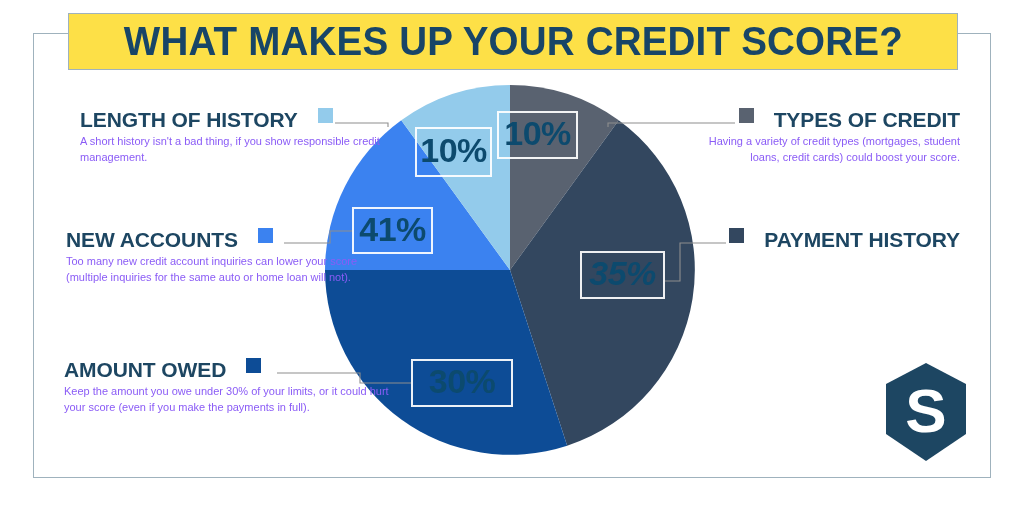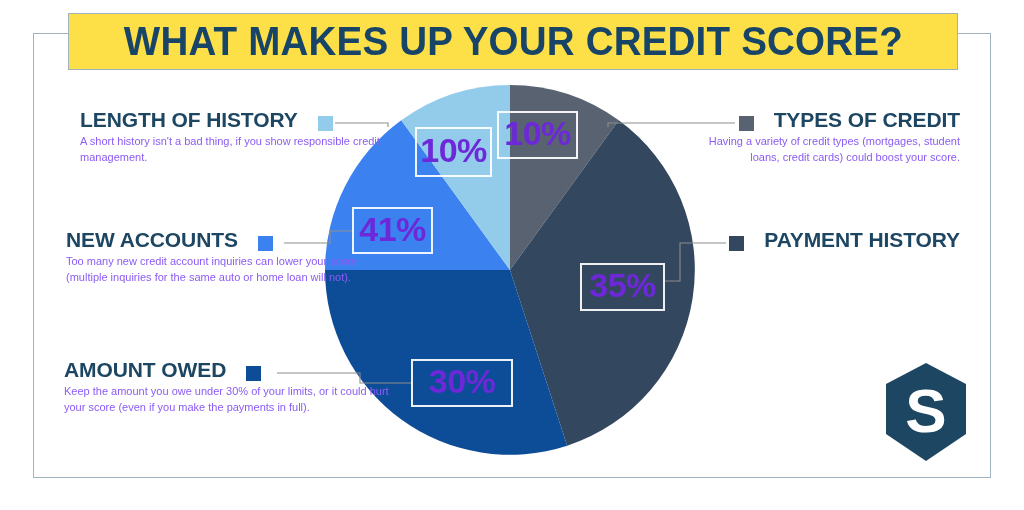--- a/index.html
+++ b/index.html
@@ -60,55 +60,55 @@
     top: 85px;
     width: 370px;
     height: 370px;
     z-index: 2;
   }
   #pie-svg { display: block; }
 
   .pct-box {
     position: absolute;
     border: 2px solid rgba(255,255,255,0.92);
-    color: #6d28d9;
+    color: #0c4a6e;
     font-size: 34px;
     font-weight: bold;
     display: flex;
     align-items: center;
     justify-content: center;
     box-sizing: border-box;
     letter-spacing: -0.5px;
     z-index: 6;
     line-height: 1;
     padding-bottom: 4px;
   }
   #pct-types   { left: 497px; top: 111px;  width: 81px;  height: 48px; }
-  #pct-payment { left: 580px; top: 263px;  width: 85px;  height: 48px; }
+  #pct-payment { left: 580px; top: 251px;  width: 85px;  height: 48px; font-style: italic; }
   #pct-amount  { left: 411px; top: 359px;  width: 102px;  height: 48px; }
   #pct-new     { left: 352px; top: 207px;  width: 81px;  height: 47px; }
   #pct-length  { left: 415px; top: 127px;  width: 77px;  height: 50px; }
 
   
   #leaders {
     position: absolute;
     left: 0; top: 0;
     width: 1024px; height: 510px;
     z-index: 3;
     pointer-events: none;
   }
 
   
   .legend {
     position: absolute;
     z-index: 4;
   }
   .legend-head {
     display: flex;
-    align-items: flex-end;
+    align-items: flex-start;
     gap: 20px;
     margin-bottom: 3px;
   }
   .legend-title {
     color: #1d4662;
     font-size: 21px;
     font-weight: bold;
     letter-spacing: -0.1px;
     white-space: nowrap;
     line-height: 1.1;

